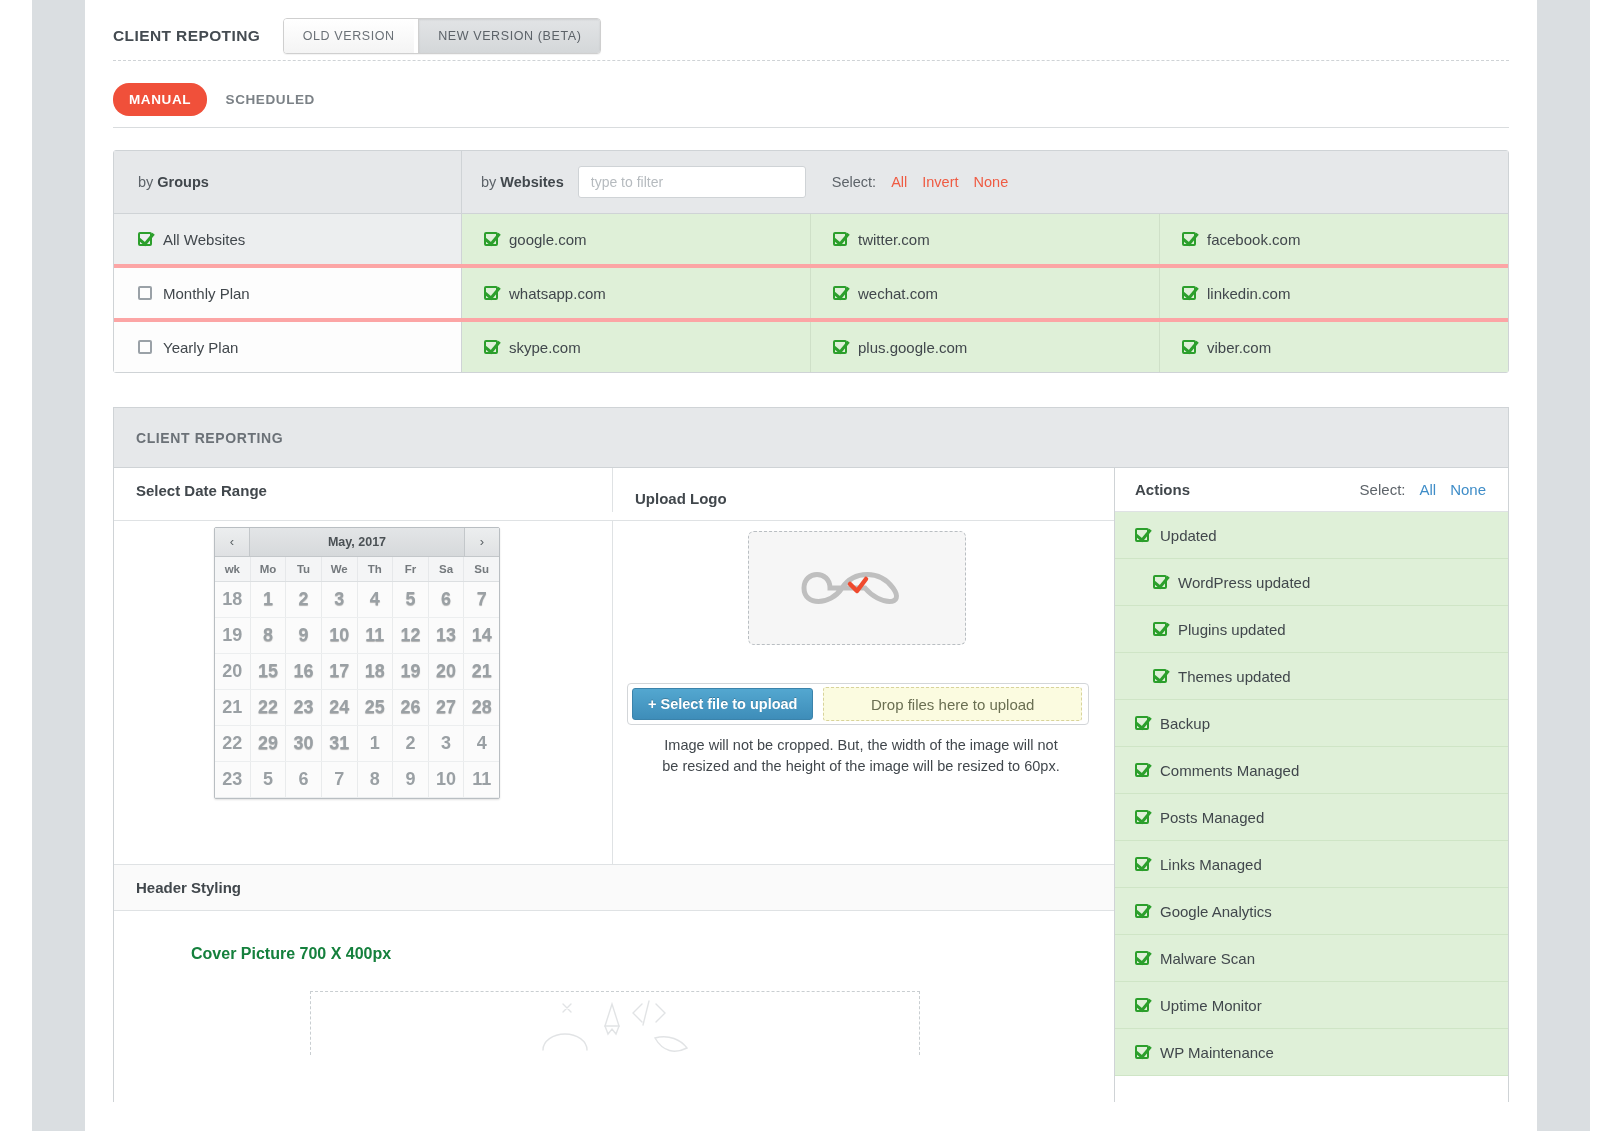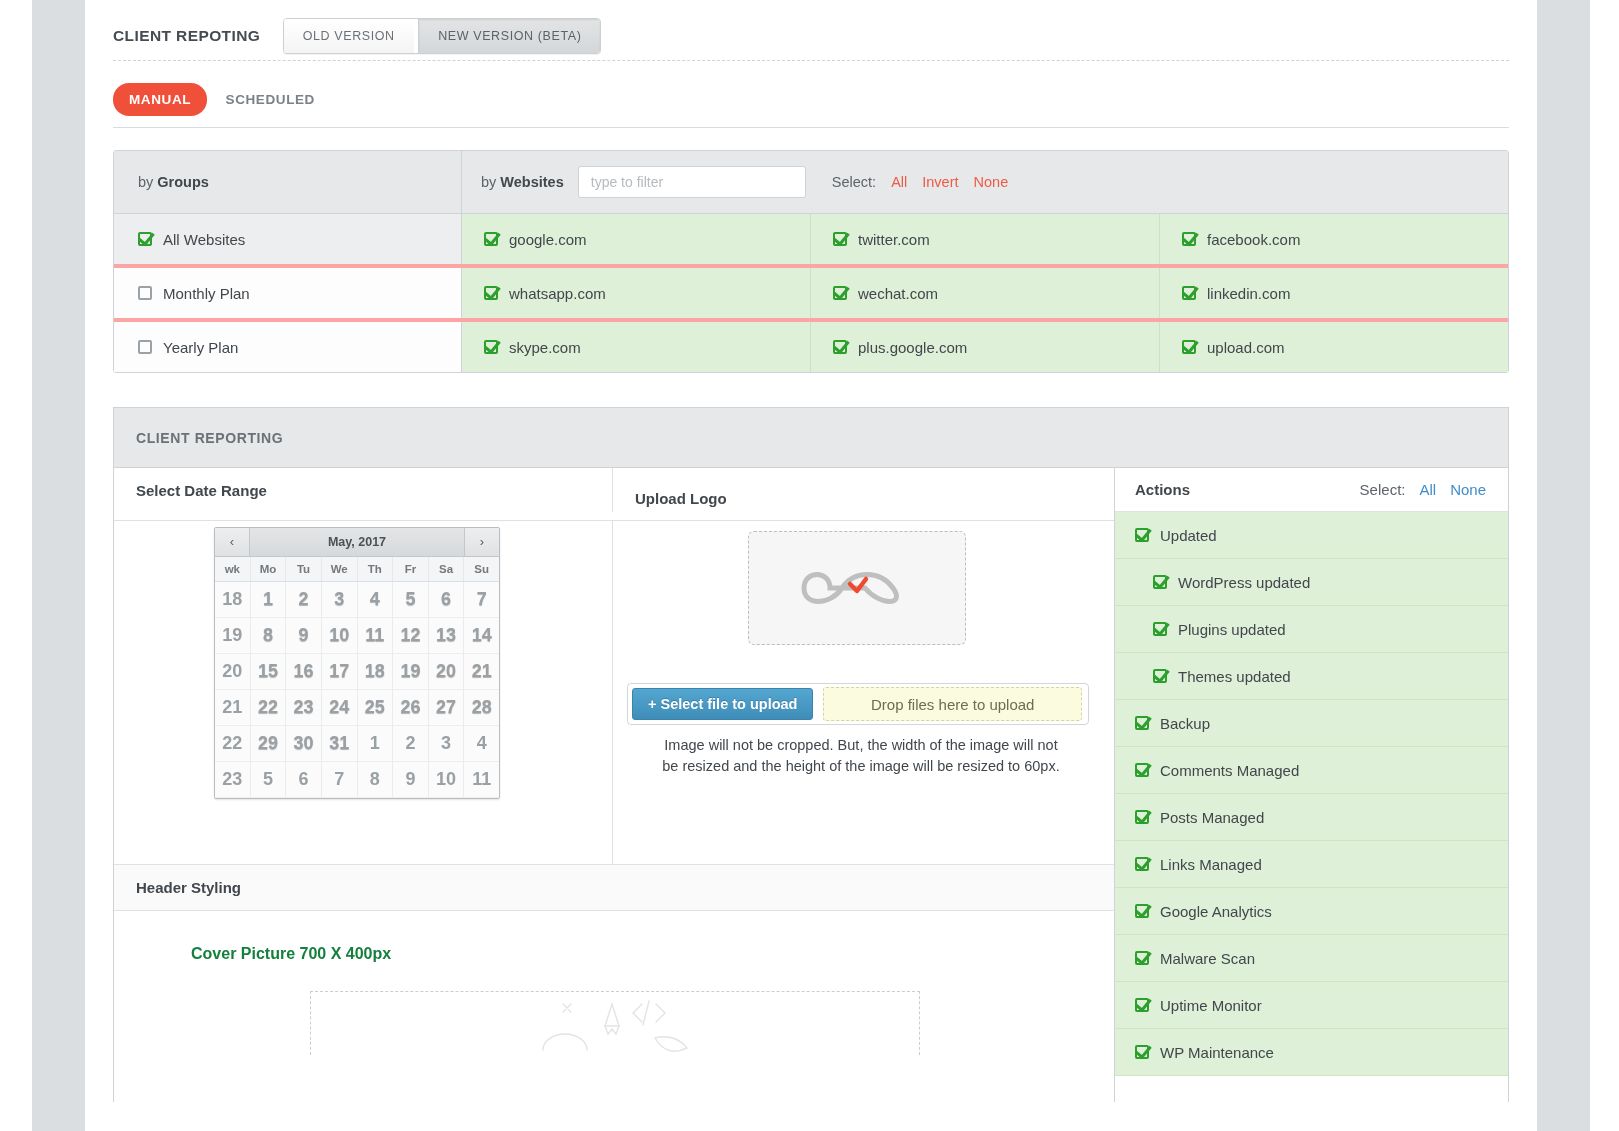--- a/index.html
+++ b/index.html
@@ -545,21 +545,21 @@
         <div class="sitecell">
           <span class="cbx"></span>
           <span>skype.com</span>
         </div>
         <div class="sitecell">
           <span class="cbx"></span>
           <span>plus.google.com</span>
         </div>
         <div class="sitecell">
           <span class="cbx"></span>
-          <span>upload.com</span>
+          <span>viber.com</span>
         </div>
       </div>
     </div>
 
     <div class="panel">
       <div class="panel-title">CLIENT REPORTING</div>
 
       <div class="panel-body">
 
         <div class="leftcols">

